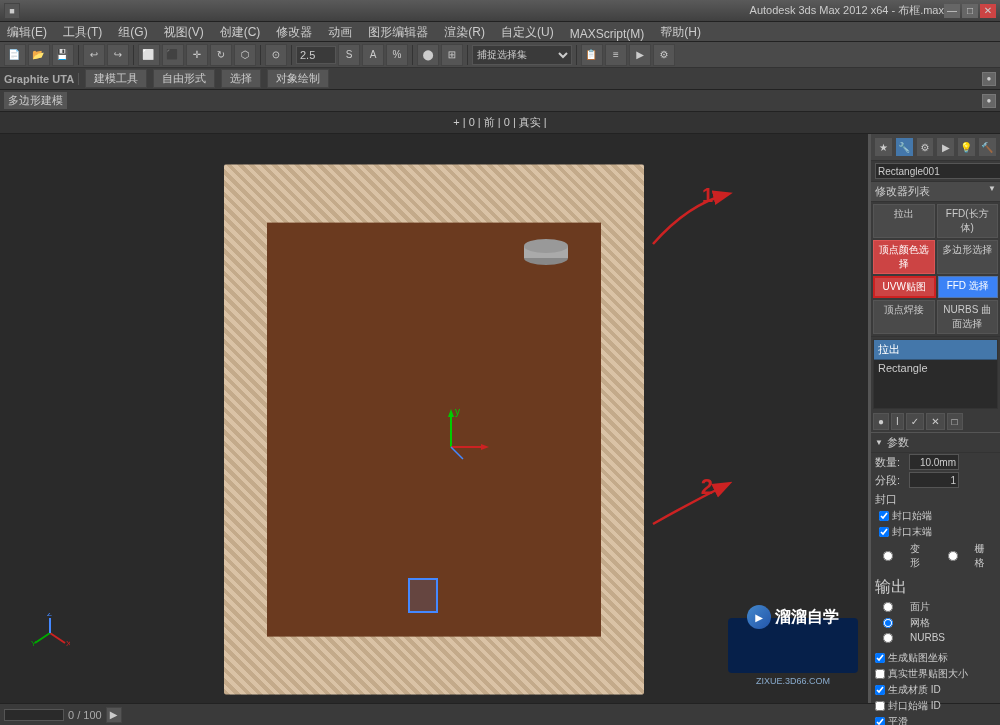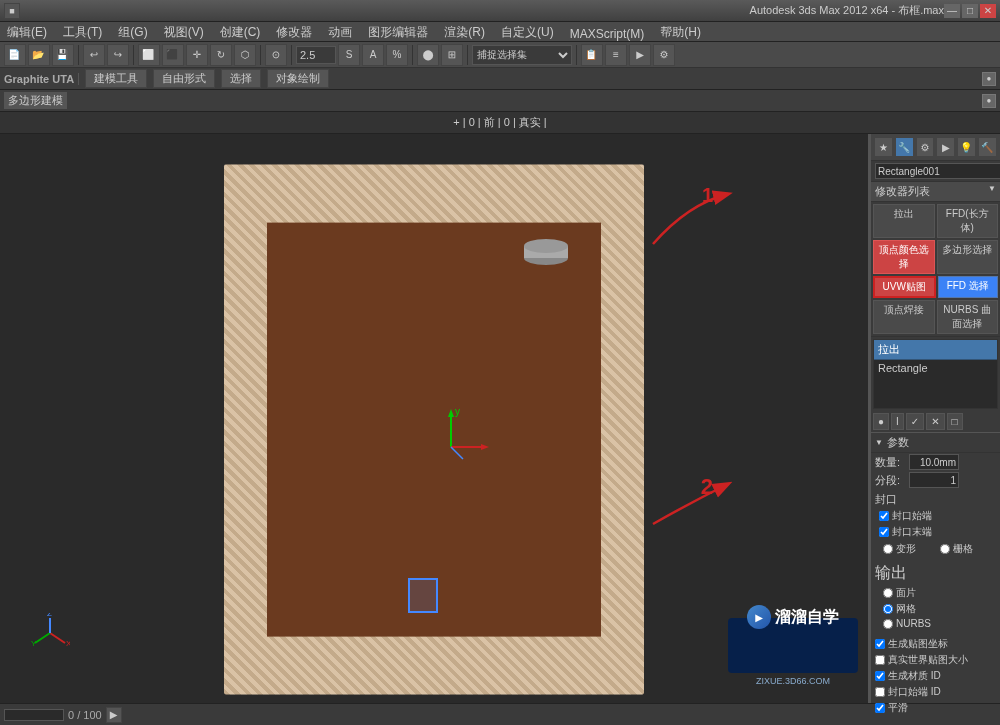--- a/index.html
+++ b/index.html
@@ -159,21 +159,21 @@
 
     .rp-params-label { background: #3a3a3a; padding: 2px 4px; font-size: 11px; color: #ccc; border-top: 1px solid #555; border-bottom: 1px solid #333; display: flex; align-items: center; gap: 4px; }
     .rp-params-label .expand { font-size: 8px; cursor: pointer; }
     .rp-param-row { display: flex; align-items: center; padding: 1px 4px; font-size: 11px; color: #ccc; gap: 4px; }
     .rp-param-input { width: 50px; background: #2a2a2a; border: 1px solid #555; color: #ccc; font-size: 10px; height: 16px; padding: 0 2px; text-align: right; }
     .rp-param-label { font-size: 11px; color: #ccc; min-width: 30px; }
 
     .rp-cap-section { padding: 2px 4px; font-size: 11px; color: #ccc; }
     .rp-checkbox-row { display: flex; align-items: center; gap: 3px; padding: 1px 4px; font-size: 10px; color: #ccc; }
     .rp-checkbox-row input[type=checkbox] { width: 10px; height: 10px; }
-    .rp-radio-row { display: flex; align-items: center; gap: 3px; padding: 1px 8px; font-size: 10px; color: #ccc; }
+    .rp-radio-row { display: flex; align-items: center; gap: 17px; padding: 1px 8px; font-size: 10px; color: #ccc; }
     .rp-radio-row input[type=radio] { width: 10px; height: 10px; }
 
     .rp-output-section { padding: 2px 4px; font-size: 11px; color: #ccc; }
     .rp-divider { height: 1px; background: #555; margin: 2px 0; }
 
     
     #statusbar {
       height: 22px; background: #3a3a3a; border-top: 1px solid #222;
       display: flex; align-items: center; padding: 0 4px;
       font-size: 11px; color: #aaa; gap: 4px;

